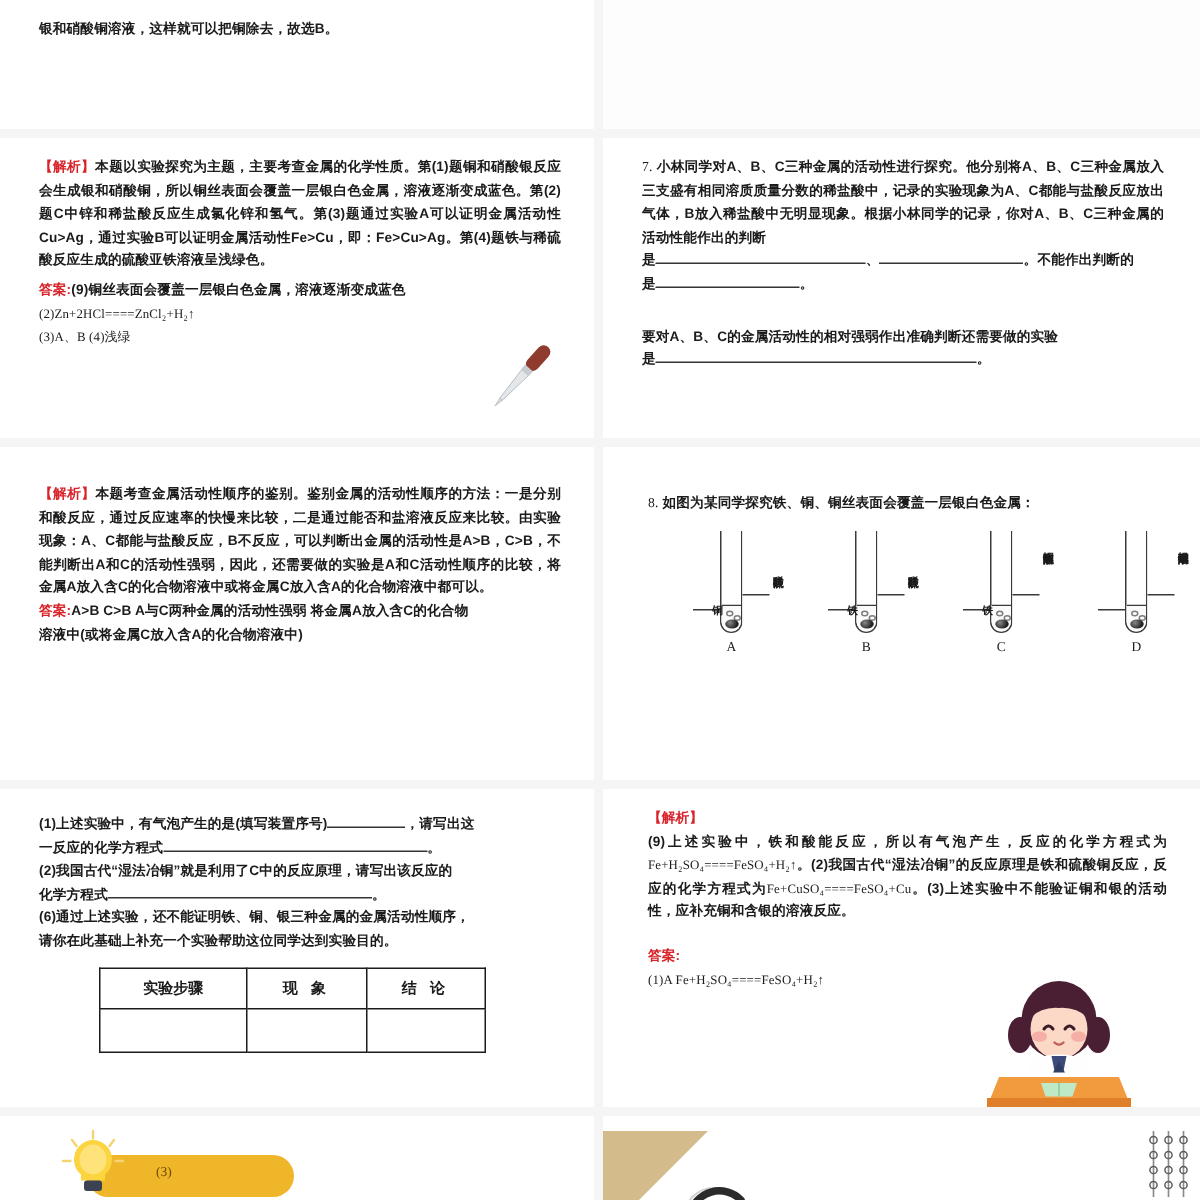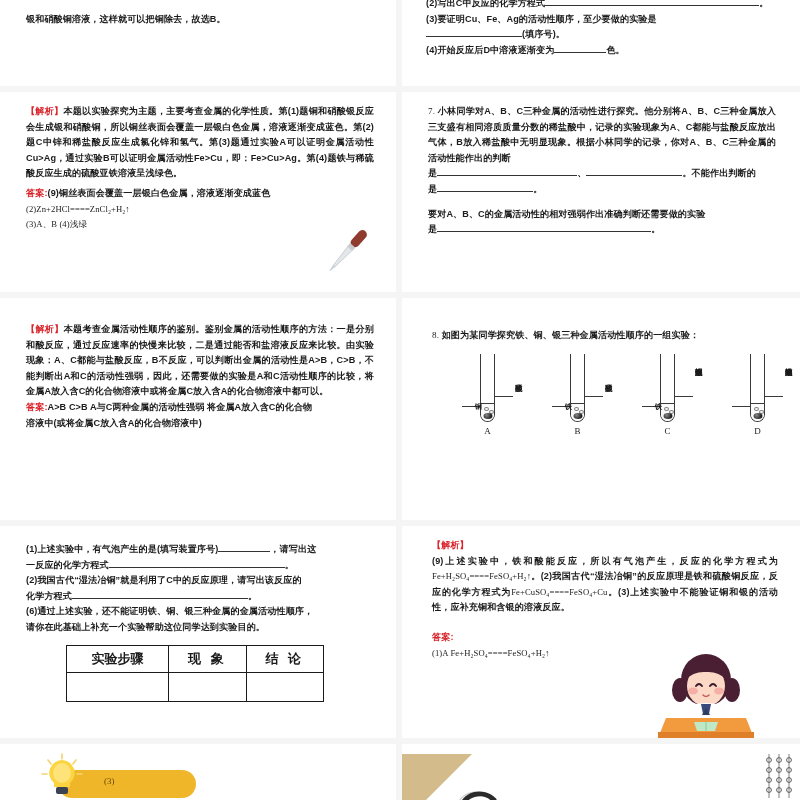--- a/index.html
+++ b/index.html
@@ -57,21 +57,21 @@
   .b-md { width: 96px; }
   .b-lg { width: 140px; }
   .b-xl { width: 176px; }
   .b-xxl { width: 214px; }
 
   
   table.exp {
     border-collapse: collapse;
     margin: 9px 0 0 66px;
     width: 258px;
-    font-size: 13px;
+    font-size: 10px;
     font-weight: bold;
   }
   table.exp td {
     border: 1px solid #1b1b1b;
     text-align: center;
     height: 24px;
     color: #1b1b1b;
   }
   table.exp td.blankrow { height: 26px; }
   .sp { letter-spacing: 3px; }
@@ -139,30 +139,20 @@
   <div class="gutter-h" style="top:292px"></div>
   <div class="gutter-h" style="top:520px"></div>
   <div class="gutter-h" style="top:738px"></div>
 
   <div class="slide s-tl">
     <div class="pad body-txt" style="padding-top:12px">
       <span>银和硝酸铜溶液，这样就可以把铜除去，故选B。</span>
     </div>
   </div>
 
-  <div class="slide s-tr">
-    <div class="pad body-txt" style="padding-top:0px;padding-left:24px">
-      <div style="margin-top:-4px">
-        <span>(2)写出C中反应的化学方程式</span><span class="blank b-xxl"></span>。
-      </div>
-      <div><span>(3)要证明Cu、Fe、Ag的活动性顺序，至少要做的实验是</span></div>
-      <div><span class="blank b-md"></span><span>(填序号)。</span></div>
-      <div><span>(4)开始反应后D中溶液逐渐变为</span><span class="blank b-sm"></span><span>色。</span></div>
-    </div>
-  </div>
 
   <div class="slide s-ml">
     <div class="pad body-txt" style="padding-top:12px">
       <div style="text-align:justify">
         <span class="lbl-red">【解析】</span><span>本题以实验探究为主题，主要考查金属的化学性质。第(1)题铜和硝酸银反应会生成银和硝酸铜，所以铜丝表面会覆盖一层银白色金属，溶液逐渐变成蓝色。第(2)题C中锌和稀盐酸反应生成氯化锌和氢气。第(3)题通过实验A可以证明金属活动性Cu&gt;Ag，通过实验B可以证明金属活动性Fe&gt;Cu，即：Fe&gt;Cu&gt;Ag。第(4)题铁与稀硫酸反应生成的硫酸亚铁溶液呈浅绿色。</span>
       </div>
       <div style="margin-top:4px">
         <span class="ans-red">答案:</span><span>(9)铜丝表面会覆盖一层银白色金属，溶液逐渐变成蓝色</span>
       </div>
       <div class="mono">(2)Zn+2HCl====ZnCl₂+H₂↑</div>
@@ -184,21 +174,21 @@
       <div style="text-align:justify">
         <span class="lat">7.</span>
         <span>小林同学对A、B、C三种金属的活动性进行探究。他分别将A、B、C三种金属放入三支盛有相同溶质质量分数的稀盐酸中，记录的实验现象为A、C都能与盐酸反应放出气体，B放入稀盐酸中无明显现象。根据小林同学的记录，你对A、B、C三种金属的活动性能作出的判断</span>
       </div>
       <div>
         <span>是</span><span class="blank b-lg"></span><span>、</span><span class="blank b-md"></span><span>。不能作出判断的</span>
       </div>
       <div>
         <span>是</span><span class="blank b-md"></span><span>。</span>
       </div>
-      <div style="margin-top:9px">
+      <div style="margin-top:19px">
         <span>要对A、B、C的金属活动性的相对强弱作出准确判断还需要做的实验</span>
       </div>
       <div>
         <span>是</span><span class="blank b-xxl"></span><span>。</span>
       </div>
     </div>
   </div>
 
   <div class="slide s-cl">
     <div class="pad body-txt" style="padding-top:24px">
@@ -208,21 +198,21 @@
       <div style="">
         <span class="ans-red">答案:</span><span>A&gt;B   C&gt;B   A与C两种金属的活动性强弱   将金属A放入含C的化合物</span>
       </div>
       <div>溶液中(或将金属C放入含A的化合物溶液中)</div>
     </div>
   </div>
 
   <div class="slide s-cr">
     <div class="pad body-txt" style="padding-top:30px;padding-left:30px">
       <span class="lat">8.</span>
-      <span>如图为某同学探究铁、铜、银三种金属活动性顺序的一组实验：</span>
+      <span>如图为某同学探究铁、铜、铜丝表面会覆盖一层银白色金属：</span>
     </div>
 
     <div class="figure">
 
       <div class="tube-group" style="left:48px">
 
         <div class="leader" style="left:12px;top:52px;width:18px"></div>
         <div class="tube">
           <div class="liquid">
             <div class="bubble" style="left:3px;top:3px"></div>

